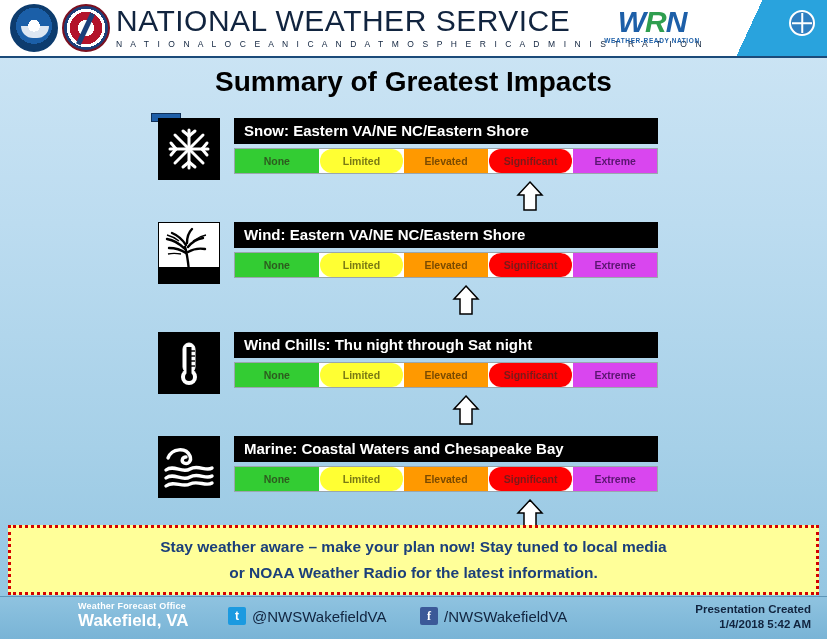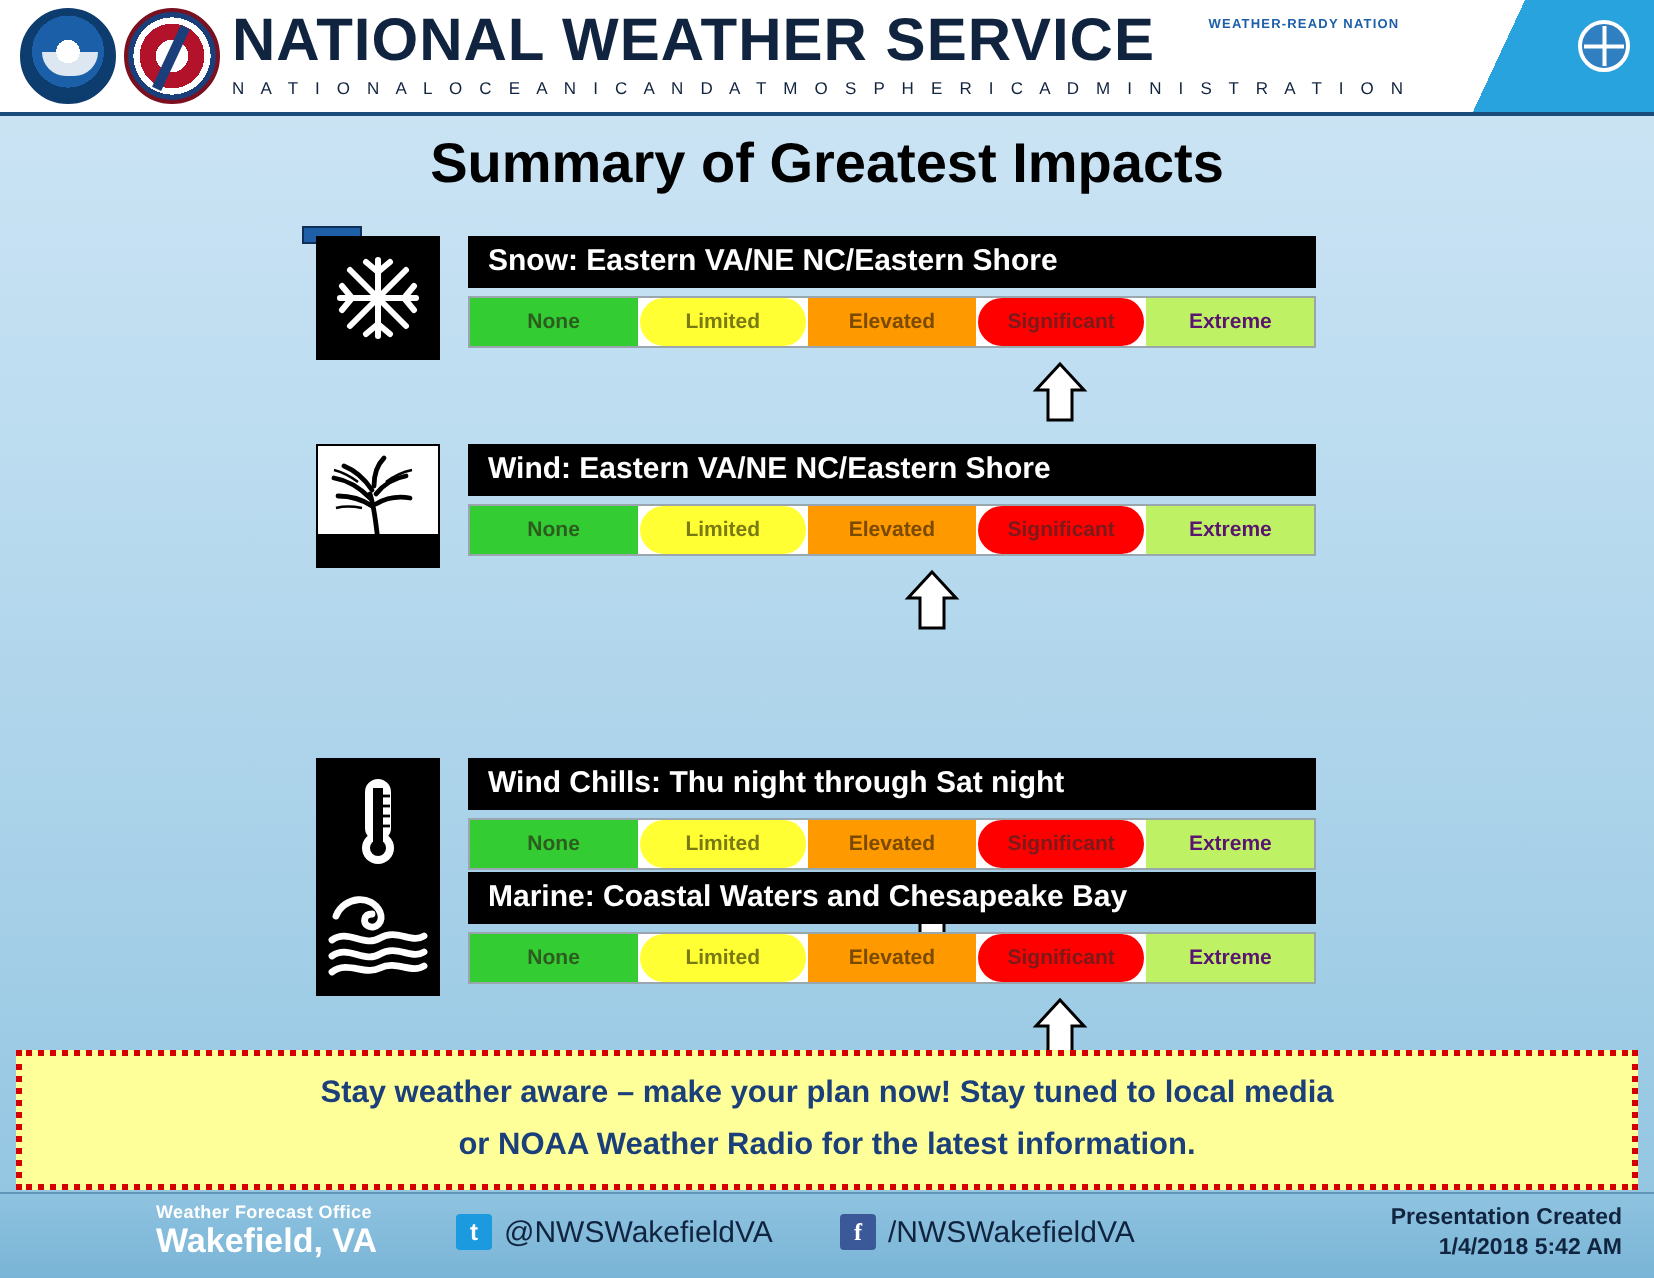--- a/index.html
+++ b/index.html
@@ -64,21 +64,21 @@
     background: #1b3f7a;
     transform: rotate(25deg);
   }
   .title-block {
     position: absolute;
     left: 116px;
     top: 6px;
   }
   .nws-title {
     font-size: 30px;
-    font-weight: bold;
+    font-weight: normal;
     color: #11243f;
     letter-spacing: 0.5px;
     line-height: 30px;
     white-space: nowrap;
     font-family: "Liberation Sans", sans-serif;
   }
   .nws-sub {
     font-size: 8.5px;
     color: #11243f;
     letter-spacing: 3.1px;
@@ -206,21 +206,21 @@
     padding: 6px 0;
     border-right: 1px solid #ffffff;
     box-sizing: border-box;
     white-space: nowrap;
   }
   .scale-cell:last-child { border-right: none; }
   .c-none { background: #33cc33; color: #2d5c1f; }
   .c-limited { background: #ffff33; color: #7a7a14; border-radius: 12px; }
   .c-elevated { background: #ff9900; color: #7a4a00; }
   .c-significant { background: #ff0000; color: #7a1a1a; border-radius: 12px; }
-  .c-extreme { background: #bef264; color: #5a1570; }
+  .c-extreme { background: #d946ef; color: #5a1570; }
 
   
   .pointer {
     position: absolute;
     width: 30px;
     height: 32px;
   }
   .pointer svg { display: block; }
 
   
@@ -321,20 +321,21 @@
 <div id="slide">
 
   <div class="header">
     <div class="noaa-logo"></div>
     <div class="nws-seal"></div>
     <div class="title-block">
       <div class="nws-title">NATIONAL WEATHER SERVICE</div>
       <div class="nws-sub">N A T I O N A L   O C E A N I C   A N D   A T M O S P H E R I C   A D M I N I S T R A T I O N</div>
     </div>
     <div class="wrn-logo">
+      <div class="wrn-mark"><span>W</span><span class="accent">R</span><span>N</span></div>
       <div class="wrn-sub">WEATHER-READY NATION</div>
     </div>
     <div class="header-swoosh">
       <div class="header-globe"></div>
     </div>
   </div>
 
   <div class="slide-title">Summary of Greatest Impacts</div>
 
   <div class="snow-tab"></div>
@@ -406,21 +407,21 @@
         <div class="scale-cell c-extreme">Extreme</div>
       </div>
     </div>
     <div class="pointer" style="left:293px; top:62px;">
       <svg width="30" height="32" viewBox="0 0 30 32" aria-hidden="true">
         <polygon points="15,2 27,15 21,15 21,30 9,30 9,15 3,15" fill="#ffffff" stroke="#000000" stroke-width="1.5"></polygon>
       </svg>
     </div>
   </div>
 
-  <div class="impact-row" style="top:332px;margin-top:47px;">
+  <div class="impact-row" style="top:332px;">
     <div class="row-icon">
       <svg width="52" height="52" viewBox="0 0 52 52" aria-hidden="true">
         <rect x="20" y="6" width="12" height="30" rx="6" fill="#ffffff" stroke="#ffffff" stroke-width="1"></rect>
         <circle cx="26" cy="40" r="8" fill="#ffffff"></circle>
         <rect x="23.5" y="10" width="5" height="30" fill="#000000"></rect>
         <circle cx="26" cy="40" r="4" fill="#000000"></circle>
         <g stroke="#000000" stroke-width="1.4">
           <line x1="28" y1="14" x2="32" y2="14"></line>
           <line x1="28" y1="19" x2="32" y2="19"></line>
           <line x1="28" y1="24" x2="32" y2="24"></line>

